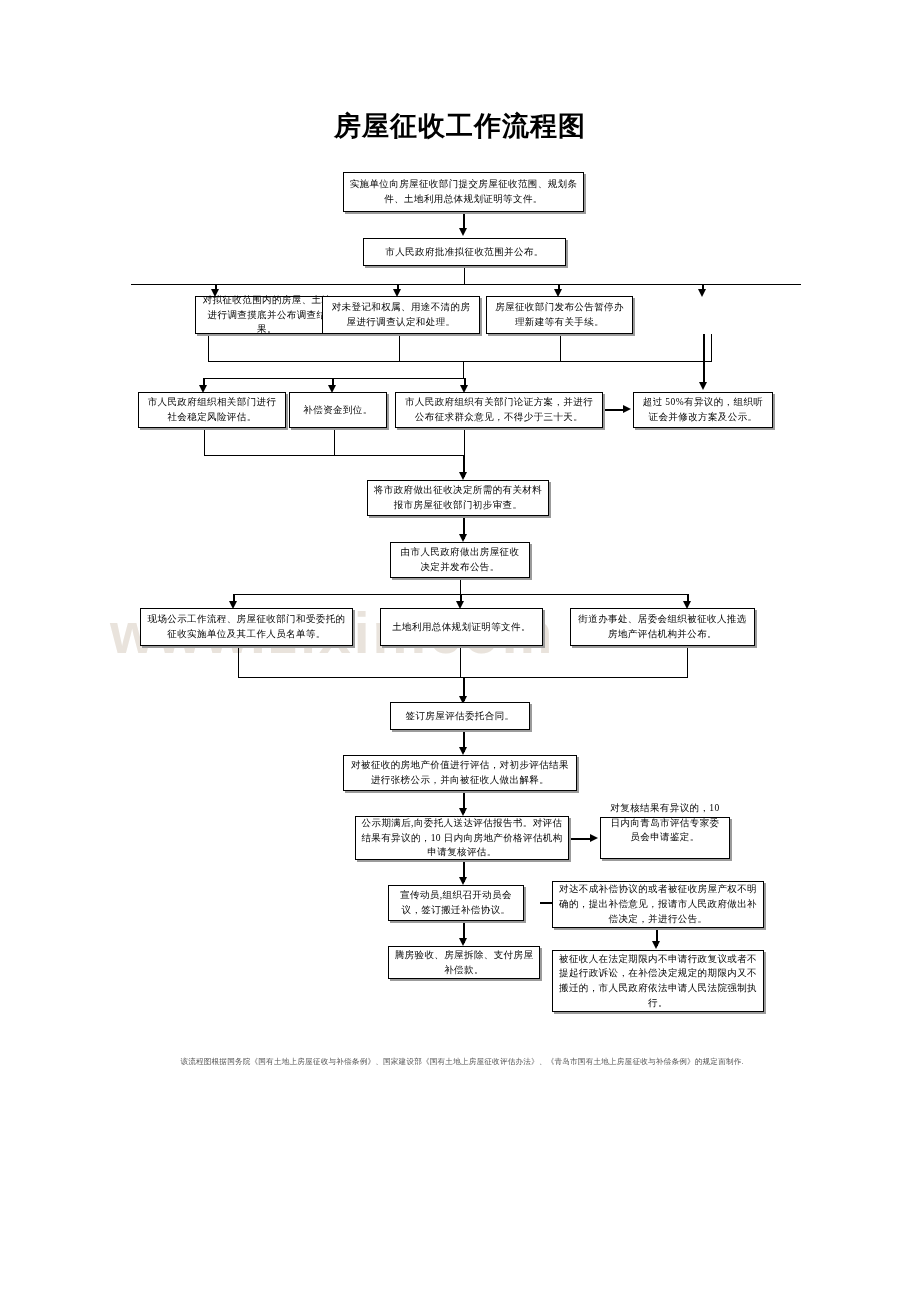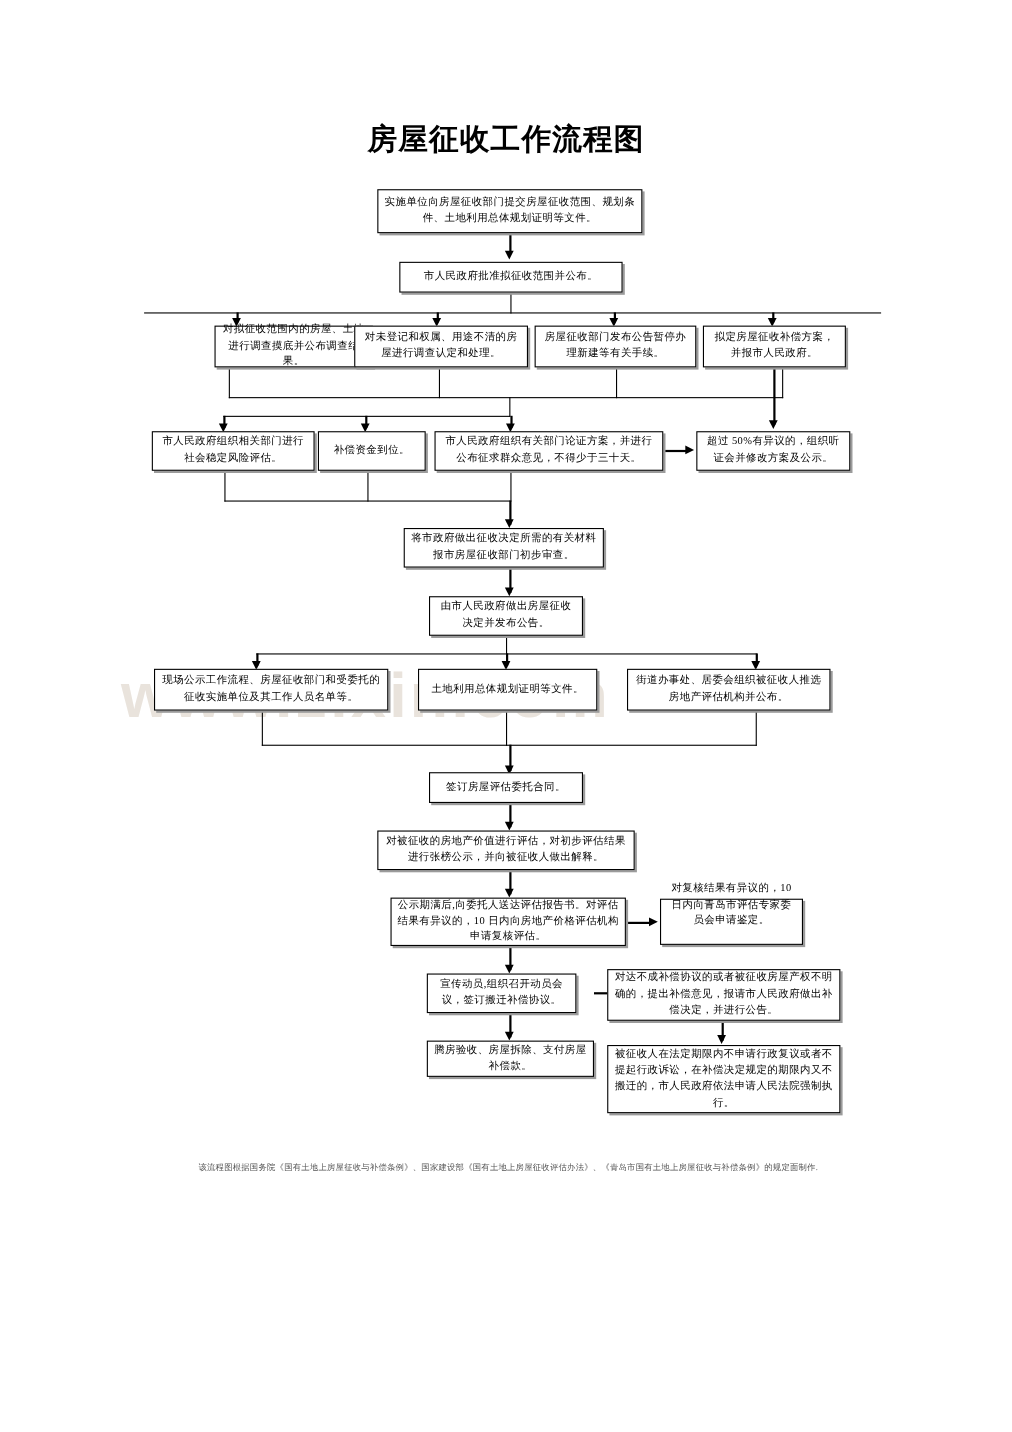--- a/index.html
+++ b/index.html
@@ -136,23 +136,20 @@
 
   <div class="node" style="left:150px; top:296px; width:144px; height:38px;margin-left:45px;">
     <span>对拟征收范围内的房屋、土地进行调查摸底并公布调查结果。</span>
   </div>
   <div class="node" style="left:322px; top:296px; width:158px; height:38px;">
     <span>对未登记和权属、用途不清的房屋进行调查认定和处理。</span>
   </div>
   <div class="node" style="left:486px; top:296px; width:147px; height:38px;">
     <span>房屋征收部门发布公告暂停办理新建等有关手续。</span>
   </div>
-  <div class="node" style="left:639px; top:296px; width:130px; height:38px;">
-    <span>拟定房屋征收补偿方案，并报市人民政府。</span>
-  </div>
 
   <div class="ln lnv" style="left:208px; top:334px; height:28px;"></div>
   <div class="ln lnv" style="left:399px; top:334px; height:28px;"></div>
   <div class="ln lnv" style="left:560px; top:334px; height:28px;"></div>
   <div class="ln lnv" style="left:711px; top:334px; height:28px;"></div>
 
   <div class="ln lnh" style="left:208px; top:361px; width:504px;"></div>
 
   <div class="ln lnv" style="left:463px; top:361px; height:18px;"></div>
 

